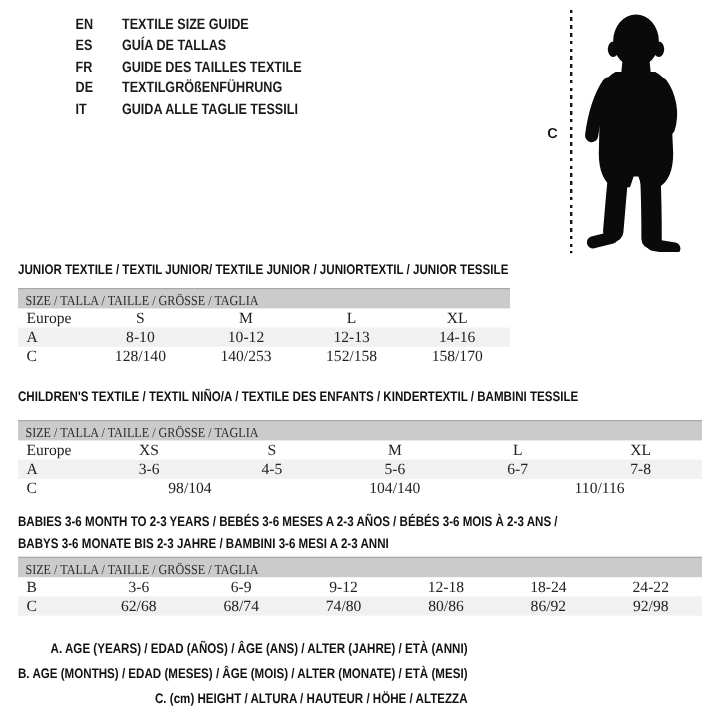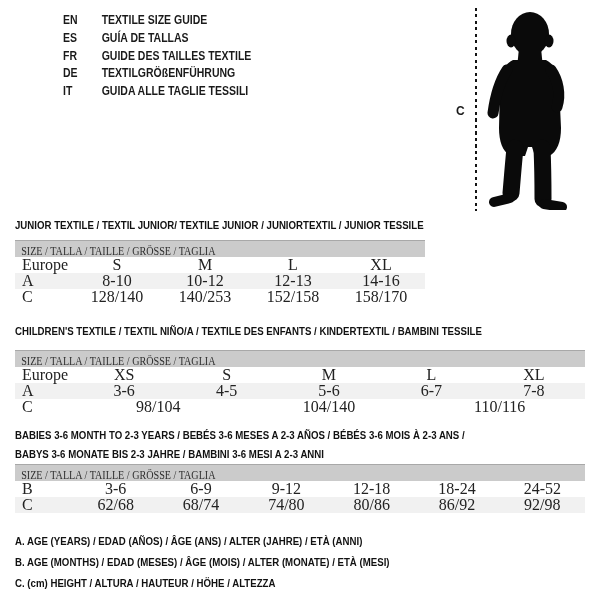--- a/index.html
+++ b/index.html
@@ -30,27 +30,27 @@
   .s2t{left:15px;top:426px;}
 
   
   .table{position:absolute;font-family:Liberation Serif, serif;}
   .t0{left:15px;top:240px;width:410px;}
   .t1{left:15px;top:350px;width:570px;}
   .t2{left:15px;top:464px;width:570px;}
   .thead{height:17px;line-height:17px;background:#cbcbcb;border-top:1px solid #a8a8a8;box-sizing:border-box;overflow:hidden;}
   .thead span{display:inline-block;transform:scaleX(0.88);transform-origin:0 50%;
     padding-left:7px;font-size:11.5px;line-height:16px;color:#2e2e2e;white-space:nowrap;}
-  .trow{display:flex;height:16px;line-height:16px;font-size:16px;color:#222;justify-content:flex-end;}
+  .trow{display:flex;height:16px;line-height:16px;font-size:13px;color:#222;}
   .trow.striped{background:#f1f1f1;}
   .tlabel{width:58px;padding-left:7px;box-sizing:border-box;}
   .tcell{flex:1;text-align:center;}
 
   
-  .footnotes{position:absolute;left:15px;top:531px;}
+  .footnotes{position:absolute;left:15px;top:531px;text-align:right;}
   .footnote-line{height:20.9px;line-height:20.9px;font-size:11.5px;font-weight:700;color:#111;}
 </style>
 </head>
 <body>
 
 <div class="page">
 
   <div class="langs">
     <div class="lang-row cond">
       <span class="lang-code">EN</span>
@@ -165,21 +165,21 @@
     <div class="thead">
       <span>SIZE / TALLA / TAILLE / GRÖSSE / TAGLIA</span>
     </div>
   <div class="trow">
         <div class="tlabel">B</div>
         <div class="tcell">3-6</div>
         <div class="tcell">6-9</div>
         <div class="tcell">9-12</div>
         <div class="tcell">12-18</div>
         <div class="tcell">18-24</div>
-        <div class="tcell">24-52</div>
+        <div class="tcell">24-22</div>
       </div>
       <div class="trow striped">
         <div class="tlabel">C</div>
         <div class="tcell">62/68</div>
         <div class="tcell">68/74</div>
         <div class="tcell">74/80</div>
         <div class="tcell">80/86</div>
         <div class="tcell">86/92</div>
         <div class="tcell">92/98</div>
       </div>

